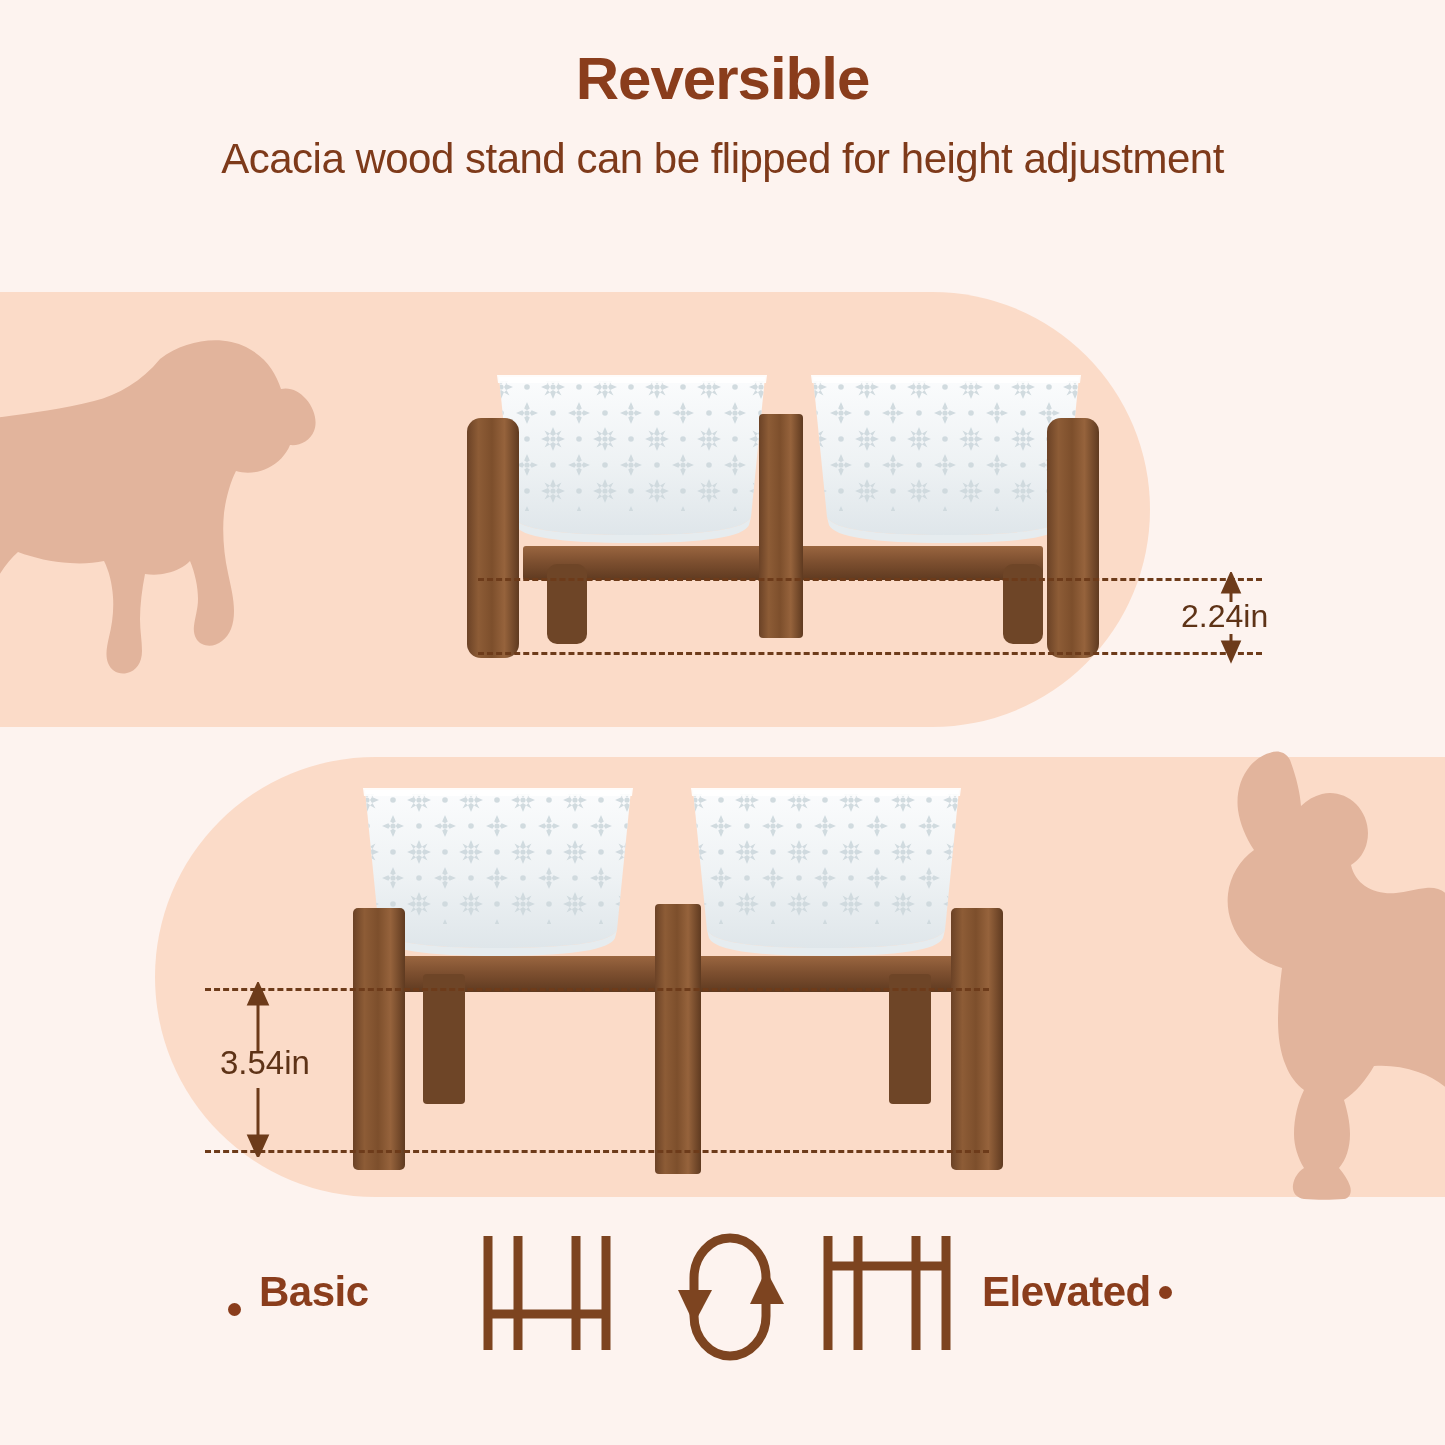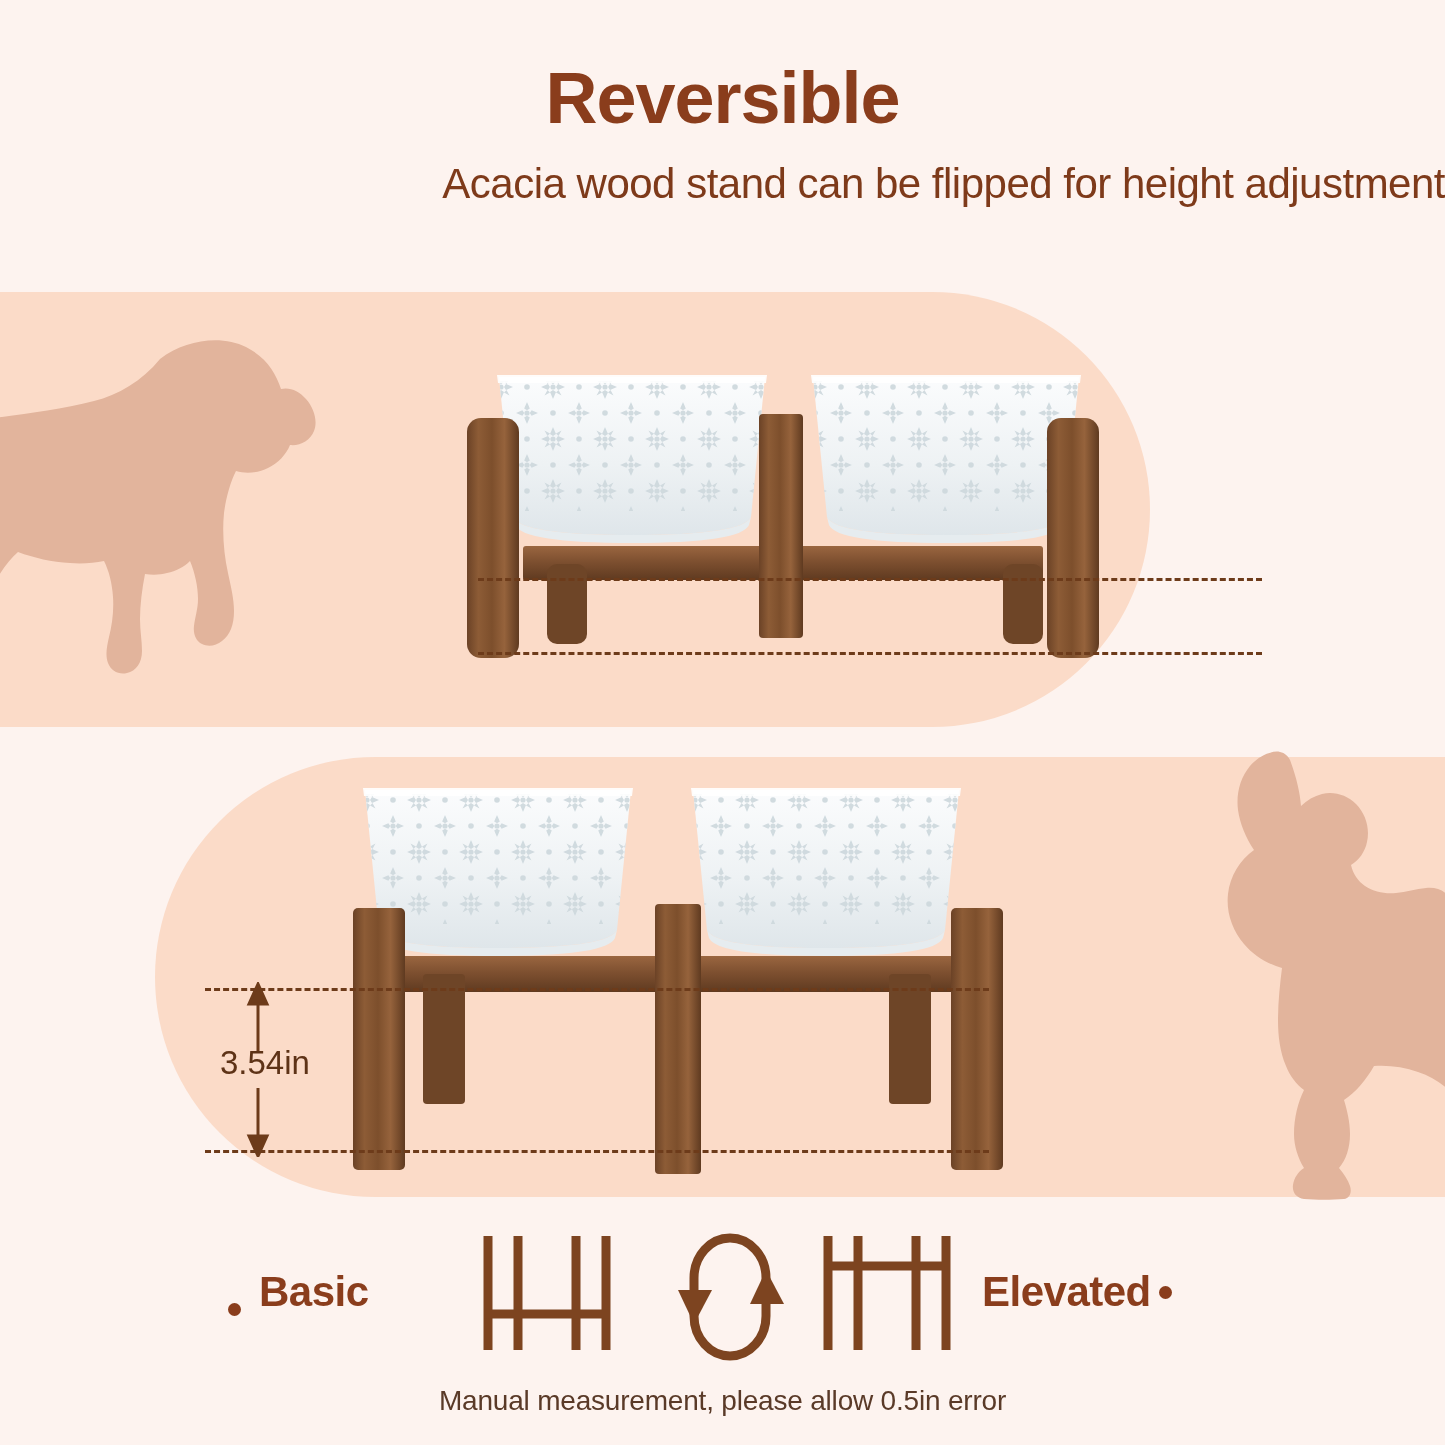--- a/index.html
+++ b/index.html
@@ -7,27 +7,27 @@
     width: 1445px; height: 1445px;
     font-family: "Liberation Sans", sans-serif;
     background: #fdf3ef;
     overflow: hidden;
   }
   .page { position: relative; width: 1445px; height: 1445px; background: #fdf3ef; }
 
   
   .header { position: absolute; top: 0; left: 0; width: 1445px; text-align: center; }
   .title {
-    margin-top: 62px;
-    font-size: 72px; font-weight: bold; letter-spacing: -1px;
+    margin-top: 49px;
+    font-size: 60px; font-weight: bold; letter-spacing: -1px;
     color: #8a3d1c; line-height: 1.0;
   }
   .subtitle {
     margin-top: 26px;
-    font-size: 42px; font-weight: normal; color: #7e3a1a; letter-spacing: -0.5px; text-align: right;
+    font-size: 42px; font-weight: normal; color: #7e3a1a; letter-spacing: -0.5px;
   }
 
   
   .panel { position: absolute; background: #fbdbc8; }
   .panel-top {
     left: -140px; top: 292px; width: 1290px; height: 435px;
     border-radius: 0 218px 218px 0;
   }
   .panel-bottom {
     left: 155px; top: 757px; width: 1430px; height: 440px;
@@ -204,20 +204,31 @@
 
     <rect x="296" y="46" width="44" height="224" rx="4" fill="url(#woodV1)"></rect>
 
     <rect x="84" y="196" width="40" height="80" rx="10" fill="#6e4527"></rect>
     <rect x="540" y="196" width="40" height="80" rx="10" fill="#6e4527"></rect>
   </svg>
 
   <div class="dline dl-t1"></div>
   <div class="dline dl-t2"></div>
 
+  <div class="dim dim-top">
+    <svg width="160" height="92" viewBox="0 0 160 92">
+      <g stroke="#6d3b1a" stroke-width="3" fill="#6d3b1a">
+        <line x1="76" y1="10" x2="76" y2="30"></line>
+        <polygon points="76,2 68,20 84,20"></polygon>
+        <line x1="76" y1="62" x2="76" y2="80"></line>
+        <polygon points="76,88 68,70 84,70"></polygon>
+      </g>
+    </svg>
+    <span class="dim-label">2.24in</span>
+  </div>
 
   <div class="panel panel-bottom"></div>
 
   <svg class="sil sil-cat" width="345" height="450" viewBox="0 0 345 450">
     <path fill="#e2b49c" d="
       M186,10 C192,26 196,42 197,56 C203,50 210,46 218,44
       C230,41 243,45 252,54 C262,64 266,79 263,92
       C261,102 255,110 247,115 C249,124 254,131 261,136
       C270,142 281,144 292,143 C302,142 312,139 322,138
       C332,137 340,140 345,147 L345,340
@@ -364,15 +375,14 @@
       <line x1="128" y1="4" x2="128" y2="118"></line>
       <line x1="6" y1="34" x2="132" y2="34"></line>
     </g>
   </svg>
 
   <div class="label-elevated">
     <span>Elevated</span>
     <span class="bullet"></span>
   </div>
 
-  <div class="disclaimer">Manual measurement, please allow 0.5in error</div>
 
 </div>
 
 </body></html>

